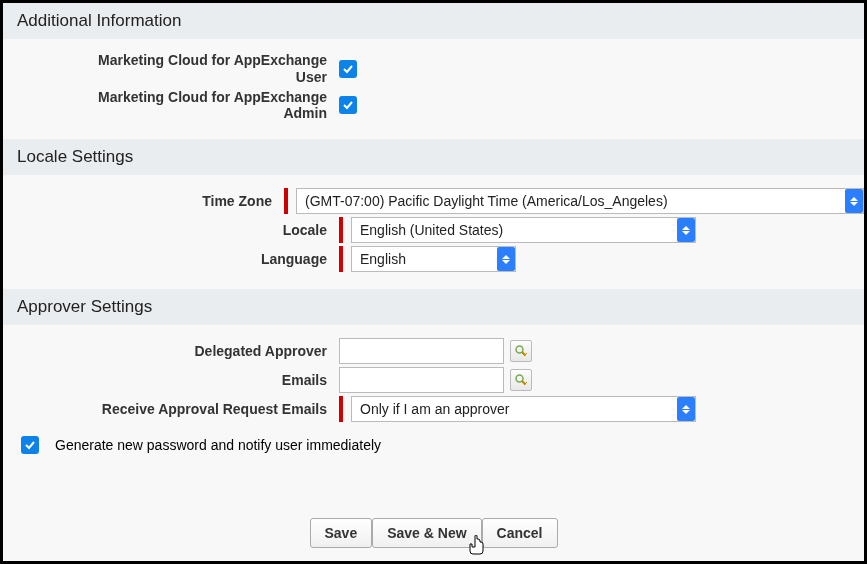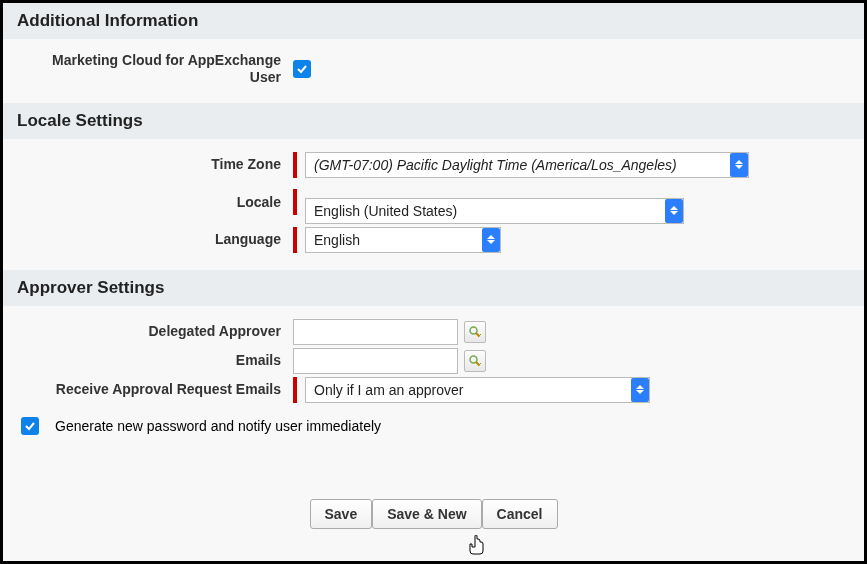--- a/index.html
+++ b/index.html
@@ -12,32 +12,33 @@
   .frame {
     border: 3px solid #000;
     width: 867px;
     height: 564px;
     position: relative;
     background: #f8f8f8;
   }
   .section-header {
     background: #eaedf0;
     padding: 8px 14px;
-    font-weight: bold;
+    font-weight: normal;
     font-size: 17px;
     color: #222;
   }
   .section-body {
     padding: 10px 0 14px 0;
   }
   .row {
     display: flex;
     align-items: center;
     margin: 3px 0;
     min-height: 26px;
+    padding-left: 46px;
   }
   .label-col {
     width: 290px;
     text-align: right;
     padding-right: 12px;
     font-weight: bold;
     font-size: 14px;
     color: #333;
     line-height: 1.2;
   }
@@ -163,55 +164,65 @@
     <div class="row">
       <div class="label-col"><span class="multiline-label" style="max-width:260px;">Marketing Cloud for AppExchange User</span></div>
       <div class="value-col">
         <div class="checkbox-blue">
           <svg viewBox="0 0 12 12">
               <path d="M2 6 L5 9 L10 3" stroke="#fff" stroke-width="2" fill="none"></path>
             </svg>
         </div>
       </div>
     </div>
+    <div class="row">
+      <div class="label-col"><span class="multiline-label" style="max-width:260px;">Marketing Cloud for AppExchange Admin</span></div>
+      <div class="value-col">
+        <div class="checkbox-blue">
+          <svg viewBox="0 0 12 12">
+              <path d="M2 6 L5 9 L10 3" stroke="#fff" stroke-width="2" fill="none"></path>
+            </svg>
+        </div>
+      </div>
+    </div>
   </div>
 
   <div class="section-header">Locale Settings</div>
   <div class="section-body">
     <div class="row">
       <div class="label-col">Time Zone</div>
       <div class="value-col">
         <div class="required-bar"></div>
-        <div class="select-wrap" style="width:444px;font-style:italic;">
+        <div class="select-wrap" style="width:568px;">
           <div class="select-text">(GMT-07:00) Pacific Daylight Time (America/Los_Angeles)</div>
           <div class="select-arrows">
               <div class="tri up"></div>
               <div class="tri down"></div>
             </div>
         </div>
       </div>
     </div>
     <div class="row">
       <div class="label-col">Locale</div>
       <div class="value-col">
         <div class="required-bar"></div>
-        <div class="select-wrap" style="width:379px;margin-top:17px;">
+        <div class="select-wrap" style="width:345px;">
           <div class="select-text">English (United States)</div>
           <div class="select-arrows">
               <div class="tri up"></div>
               <div class="tri down"></div>
             </div>
         </div>
       </div>
     </div>
     <div class="row">
       <div class="label-col">Language</div>
       <div class="value-col">
         <div class="required-bar"></div>
-        <div class="select-wrap" style="width:196px;">
+        <div class="select-wrap" style="width:165px;">
           <div class="select-text">English</div>
           <div class="select-arrows">
               <div class="tri up"></div>
               <div class="tri down"></div>
             </div>
         </div>
       </div>
     </div>
   </div>
 

